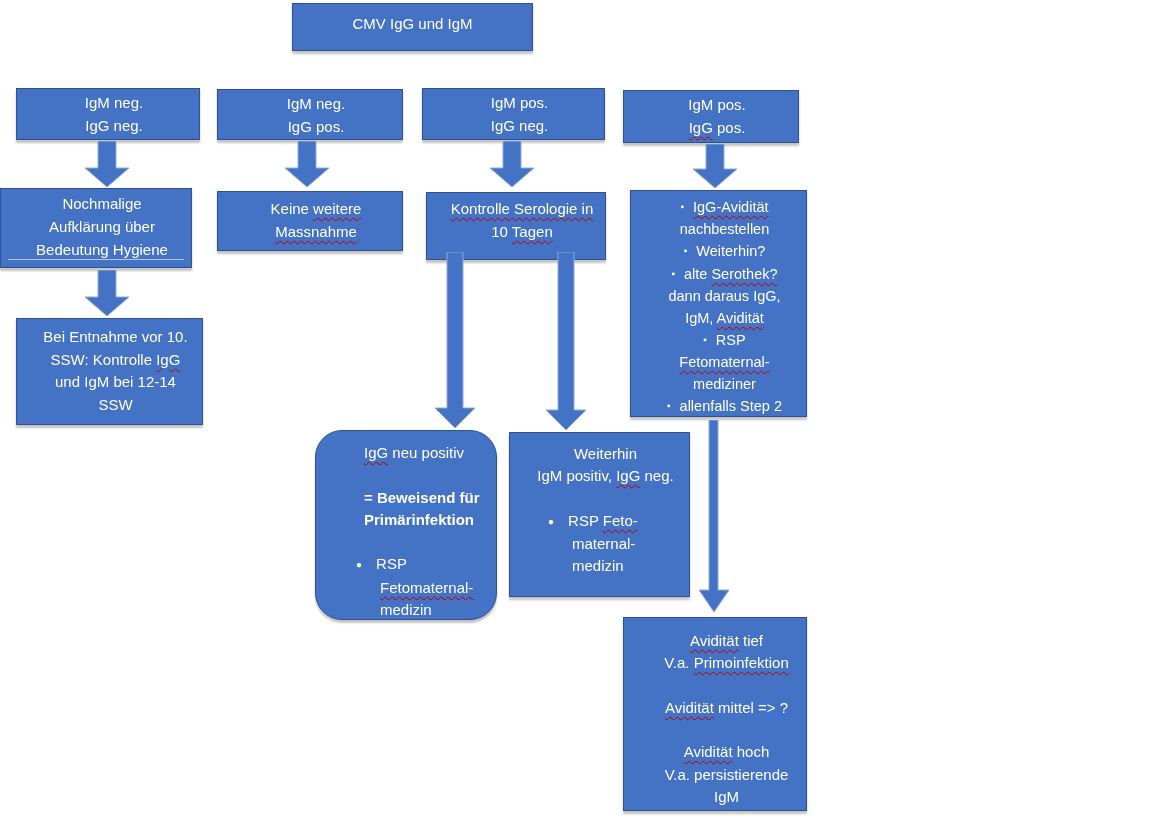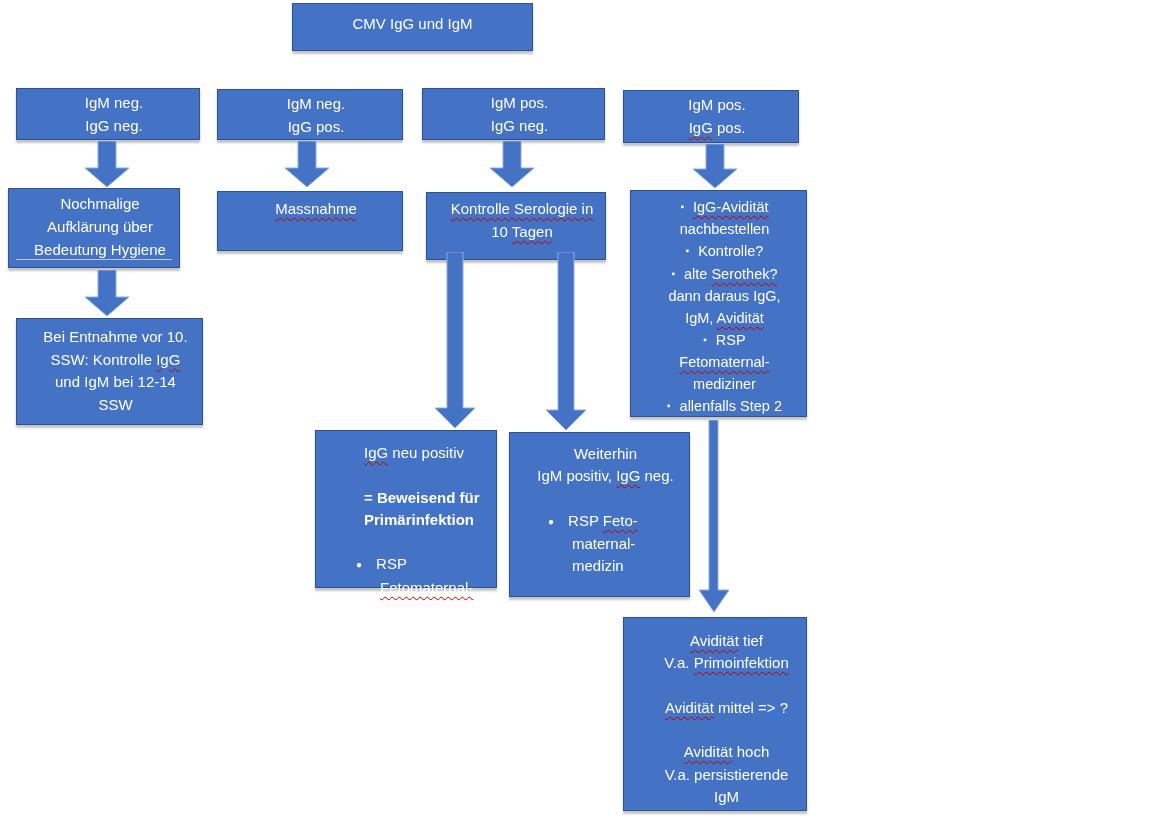--- a/index.html
+++ b/index.html
@@ -26,27 +26,27 @@
   .bullet{display:inline-block;}
   .bullet.sq{font-size:10px;vertical-align:2px;margin-right:9px;}
   .bullet.dot{font-size:10px;vertical-align:1px;}
 
   
   .b-title{left:292px;top:3px;width:241px;height:48px;line-height:40px;}
   .b-a{left:16px;top:88px;width:184px;height:52px;line-height:23px;padding-top:2px;}
   .b-b{left:217px;top:89px;width:186px;height:51px;line-height:23px;padding-top:2px;}
   .b-c{left:422px;top:88px;width:183px;height:52px;line-height:23px;padding-top:2px;}
   .b-d{left:623px;top:90px;width:176px;height:53px;line-height:23px;padding-top:2px;}
-  .b-noch{left:8px;top:188px;width:172px;height:80px;line-height:23px;padding-top:3px;}
+  .b-noch{left:0;top:188px;width:192px;height:80px;line-height:23px;padding-top:3px;}
   .b-noch .rule{position:absolute;left:7px;right:7px;bottom:7px;border-top:1px solid #B9C6DE;}
   .b-keine{left:217px;top:191px;width:186px;height:60px;line-height:23px;padding-top:5px;}
   .b-kontrolle{left:426px;top:192px;width:180px;height:68px;line-height:23px;padding-top:4px;}
   .b-workup{left:630px;top:190px;width:177px;height:227px;line-height:21.7px;padding-top:5px;font-size:14.5px;}
   .b-entnahme{left:16px;top:318px;width:187px;height:107px;line-height:22.5px;padding-top:7px;}
-  .b-iggneu{left:315px;top:430px;width:182px;height:158px;line-height:22.3px;padding-top:11px;text-align:left;padding-left:36px;}
+  .b-iggneu{left:315px;top:430px;width:182px;height:190px;line-height:22.3px;padding-top:11px;text-align:left;padding-left:36px;border-radius:27px;}
   .b-iggneu .line.has-bullet{padding-left:4px;}
   .b-iggneu .line.has-bullet .bullet{margin-right:14px;}
   .b-iggneu .line.indent{padding-left:28px;}
   .b-weiterhin{left:509px;top:432px;width:181px;height:165px;line-height:22.3px;padding-top:10px;}
   .b-weiterhin .line.left{text-align:left;padding-left:38px;}
   .b-weiterhin .line.left .bullet{margin-right:14px;}
   .b-weiterhin .line.left.indent{padding-left:62px;}
   .b-avidres{left:623px;top:617px;width:184px;height:194px;line-height:22.3px;padding-top:12px;text-align:center;padding-left:11px;}
 
   .arrow{position:absolute;}
@@ -90,30 +90,31 @@
     <polygon points="13,0 31,0 31,25 44,25 22,44 0,25 13,25" fill="#4472C4" stroke="#8EAADB" stroke-width="1"></polygon>
     </svg>
 
   <div class="box b-noch">
     <div class="rule"></div>
   <div class="line"><span>Nochmalige</span></div>
       <div class="line"><span>Aufklärung über</span></div>
       <div class="line"><span>Bedeutung Hygiene</span></div>
     </div>
   <div class="box b-keine">
+      <div class="line"><span>Keine </span><span class="wavy">weitere</span></div>
       <div class="line"><span class="wavy">Massnahme</span></div>
     </div>
   <div class="box b-kontrolle">
       <div class="line"><span class="wavy">Kontrolle Serologie in</span></div>
       <div class="line"><span>10 </span><span class="wavy">Tagen</span></div>
     </div>
   <div class="box b-workup">
       <div class="line has-bullet"><span class="bullet sq">▪</span><span class="wavy">IgG-Avidität</span></div>
       <div class="line"><span>nachbestellen</span></div>
-      <div class="line has-bullet"><span class="bullet sq">▪</span><span>Kontrolle?</span></div>
+      <div class="line has-bullet"><span class="bullet sq">▪</span><span>Weiterhin?</span></div>
       <div class="line has-bullet"><span class="bullet sq">▪</span><span>alte </span><span class="wavy">Serothek?</span></div>
       <div class="line"><span>dann daraus </span><span class="dbl">IgG,</span></div>
       <div class="line"><span class="dbl">IgM,</span><span> </span><span class="wavy">Avidität</span></div>
       <div class="line has-bullet"><span class="bullet sq">▪</span><span>RSP</span></div>
       <div class="line"><span class="wavy">Fetomaternal-</span></div>
       <div class="line"><span>mediziner</span></div>
       <div class="line has-bullet"><span class="bullet sq">▪</span><span>allenfalls Step 2</span></div>
     </div>
 
   <svg class="arrow" style="left:85px;top:270px" width="44" height="46">

